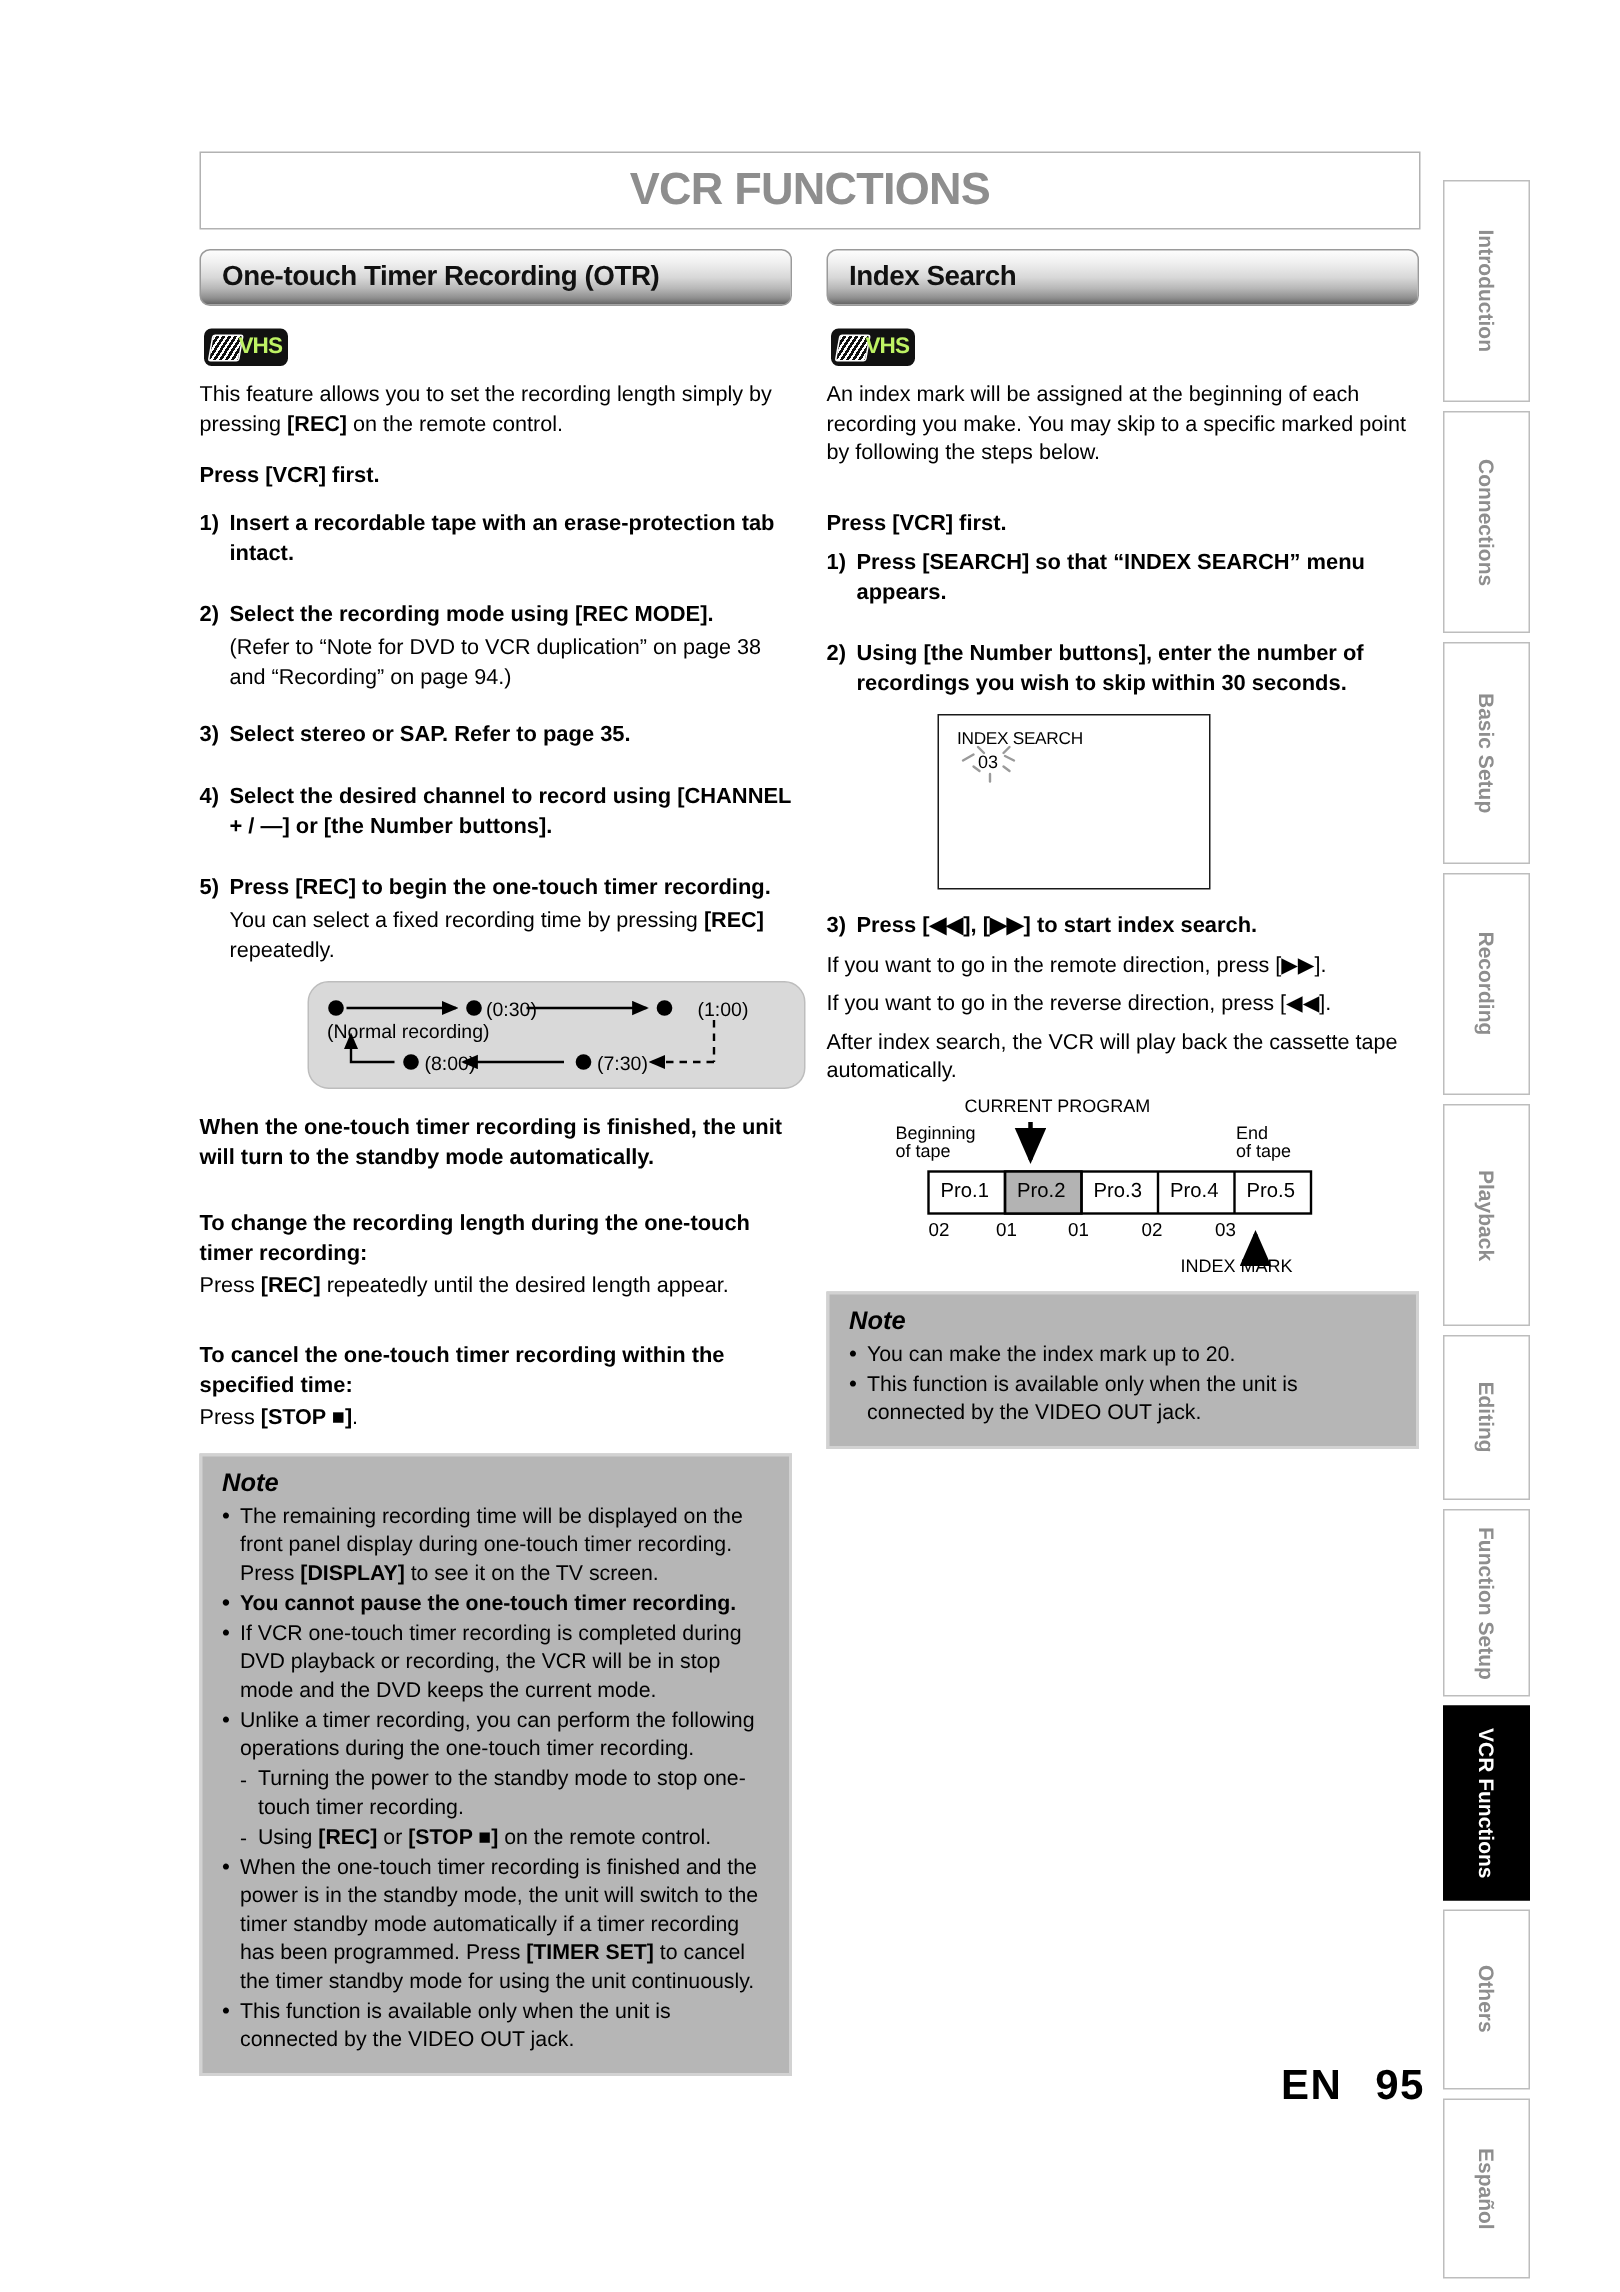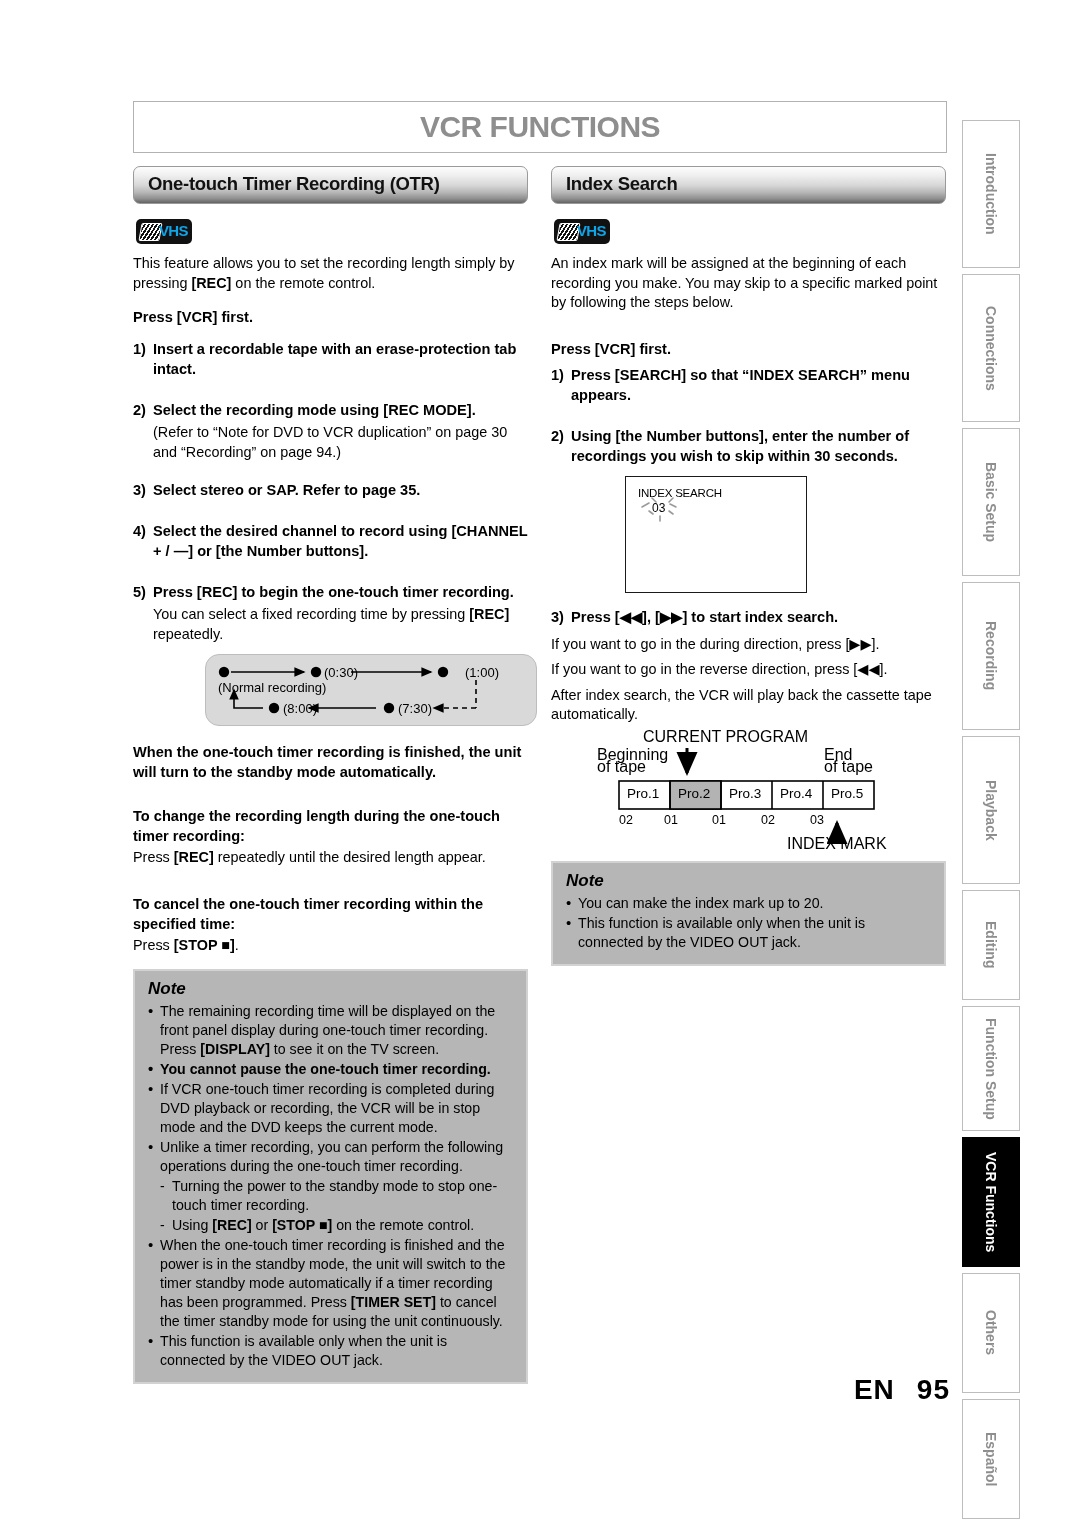--- a/index.html
+++ b/index.html
@@ -92,21 +92,21 @@
       repeating-linear-gradient(115deg, #fff 0 1.6px, #111 1.6px 3.6px);
     border: 1.4px solid #fff;
     border-radius: 2px;
     transform: skewX(-10deg);
   }
   .vhs-logo .vhs-txt {
     position: absolute;
     right: 4px; top: 3px;
     font-size: 15px;
     font-weight: bold;
-    color: #0ea5e9;
+    color: #bef264;
     letter-spacing: -0.6px;
     font-family: "Liberation Sans", sans-serif;
   }
 
   
   p.body-txt {
     font-size: 14.4px;
     line-height: 19.5px;
     margin: 0 0 14px 0;
     color: #000;
@@ -185,21 +185,21 @@
   
   .tape-wrap {
     position: relative;
     width: 330px;
     height: 120px;
     margin: 6px 0 10px 28px;
   }
   .tape-wrap svg { position: absolute; left: 0; top: 0; }
   .tp-lbl {
     position: absolute;
-    font-size: 16px;
+    font-size: 12px;
     line-height: 12.5px;
     white-space: nowrap;
   }
   .tp-cell {
     position: absolute;
     font-size: 13.5px;
     white-space: nowrap;
   }
 
   
@@ -304,21 +304,21 @@
     <div class="step">
       <span class="num">1)</span>
       <span>Insert a recordable tape with an erase-protection tab intact.</span>
     </div>
     <div class="gap-m"></div>
 
     <div class="step">
       <span class="num">2)</span>
       <span>Select the recording mode using [REC MODE].</span>
     </div>
-    <p class="step-sub">(Refer to “Note for DVD to VCR duplication” on page 30 and “Recording” on page 94.)</p>
+    <p class="step-sub">(Refer to “Note for DVD to VCR duplication” on page 38 and “Recording” on page 94.)</p>
     <div class="gap-m"></div>
 
     <div class="step">
       <span class="num">3)</span>
       <span>Select stereo or SAP. Refer to page 35.</span>
     </div>
     <div class="gap-m"></div>
 
     <div class="step">
       <span class="num">4)</span>
@@ -464,21 +464,21 @@
         </g>
       </svg>
       <span class="osd-val">03</span>
     </div>
 
     <div class="step">
       <span class="num">3)</span>
       <span>Press [◀◀], [▶▶] to start index search.</span>
     </div>
 
-    <p class="body-txt" style="margin-bottom:6px; margin-top:8px;">If you want to go in the during direction, press [▶▶].</p>
+    <p class="body-txt" style="margin-bottom:6px; margin-top:8px;">If you want to go in the remote direction, press [▶▶].</p>
     <p class="body-txt" style="margin-bottom:6px;">If you want to go in the reverse direction, press [◀◀].</p>
     <p class="body-txt" style="margin-bottom:4px;">After index search, the VCR will play back the cassette tape automatically.</p>
 
     
     <div class="tape-wrap">
       <svg width="330" height="120" viewBox="0 0 330 120">
         <defs>
           <marker id="ah2" markerWidth="8" markerHeight="8" refX="7" refY="3.5" orient="auto">
             <path d="M0,0 L8,3.5 L0,7 z" fill="#000"></path>
           </marker>

